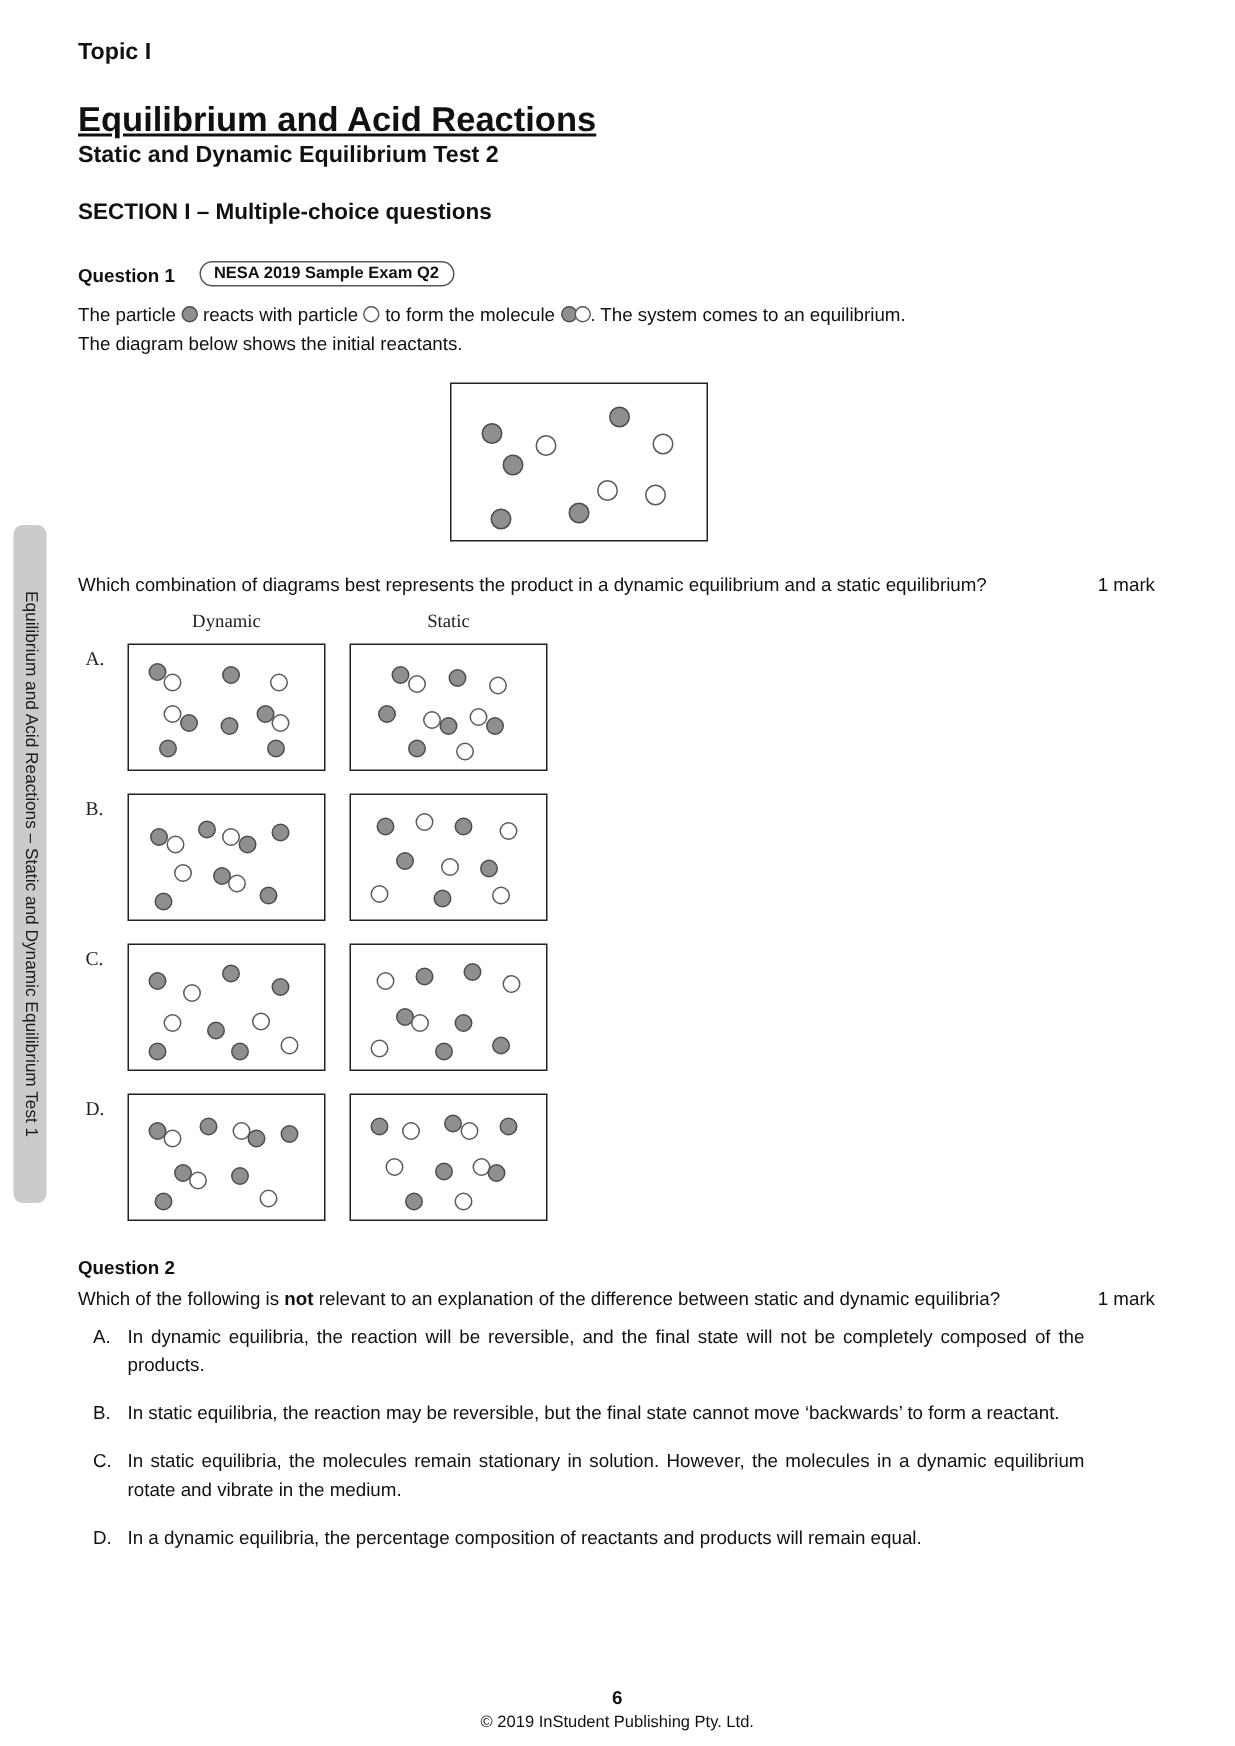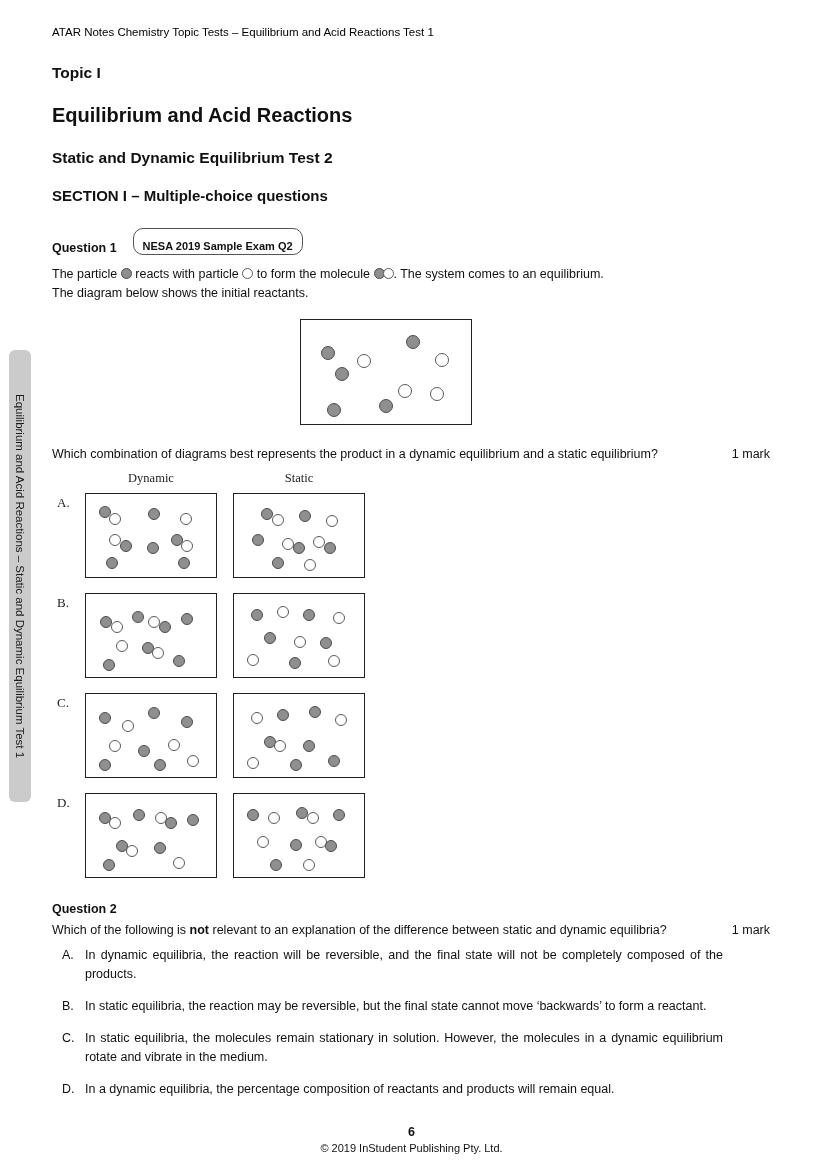--- a/index.html
+++ b/index.html
@@ -6,28 +6,28 @@
   html,body { background:#fff; }
   body {
     width:823px; height:1164px; position:relative;
     font-family:"Liberation Sans", sans-serif; color:#111;
     overflow:hidden;
   }
   .content { padding:26px 53px 0 52px; }
 
   .doc-header { font-size:11.5px; color:#000; margin-bottom:26px; }
   .topic      { font-size:15.5px; font-weight:bold; margin-bottom:22px; }
-  .main-title { font-size:20px;  font-weight:bold; margin-bottom:22px; }
+  .main-title { font-size:23px;  font-weight:bold; margin-bottom:2px;text-decoration:underline; }
   .subtitle   { font-size:15.5px; font-weight:bold; margin-bottom:20px; }
   .section-title { font-size:15px; font-weight:bold; margin-bottom:24px; }
 
   .q1-head { display:flex; align-items:flex-end; gap:16px; margin-bottom:10px; }
   .q-label { font-size:12.5px; font-weight:bold; }
   .badge {
-    border:1px solid #555; border-radius:10px; padding:11px 9px 2px;
+    border:1px solid #555; border-radius:10px; padding:1px 9px 2px;
     font-size:11px; font-weight:bold; color:#111; background:#fff;
   }
 
   .para { font-size:12.5px; line-height:19px; }
 
   .ip { display:inline-block; width:11px; height:11px; border-radius:50%; vertical-align:-1px; }
   .ip.gray  { background:#8f8f8f; border:1px solid #4d4d4d; }
   .ip.white { background:#fff;    border:1px solid #5a5a5a; }
   .ip.mol-right { margin-left:-2px; }
 
@@ -77,21 +77,20 @@
 </style>
 </head>
 <body>
 
 <div class="sidebar-tab">
   <span>Equilibrium and Acid Reactions – Static and Dynamic Equilibrium Test 1</span>
 </div>
 
 <div class="content">
 
-  <div class="doc-header">ATAR Notes Chemistry Topic Tests – Equilibrium and Acid Reactions Test 1</div>
 
   <div class="topic">Topic I</div>
   <div class="main-title">Equilibrium and Acid Reactions</div>
   <div class="subtitle">Static and Dynamic Equilibrium Test 2</div>
   <div class="section-title">SECTION I – Multiple-choice questions</div>
 
   <div class="q1-head">
     <span class="q-label">Question 1</span>
     <span class="badge">NESA 2019 Sample Exam Q2</span>
   </div>

